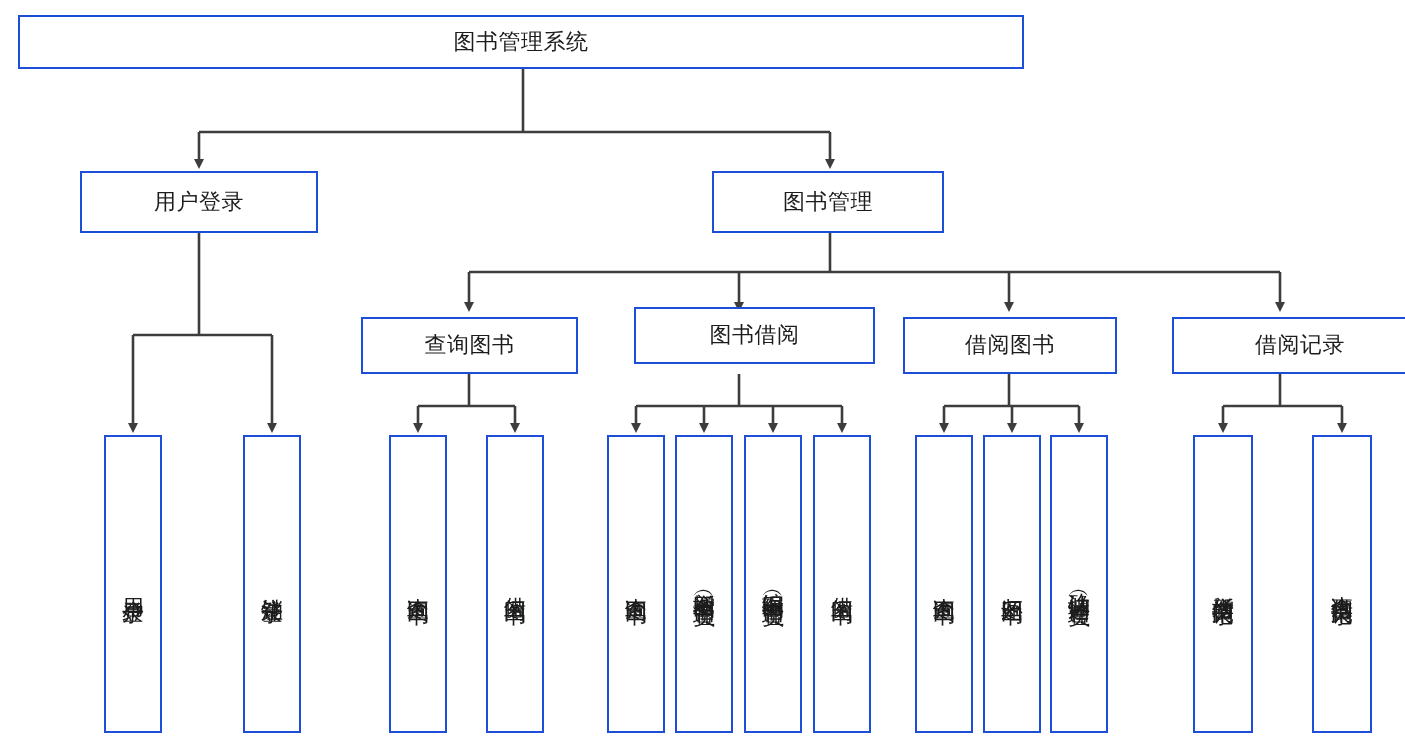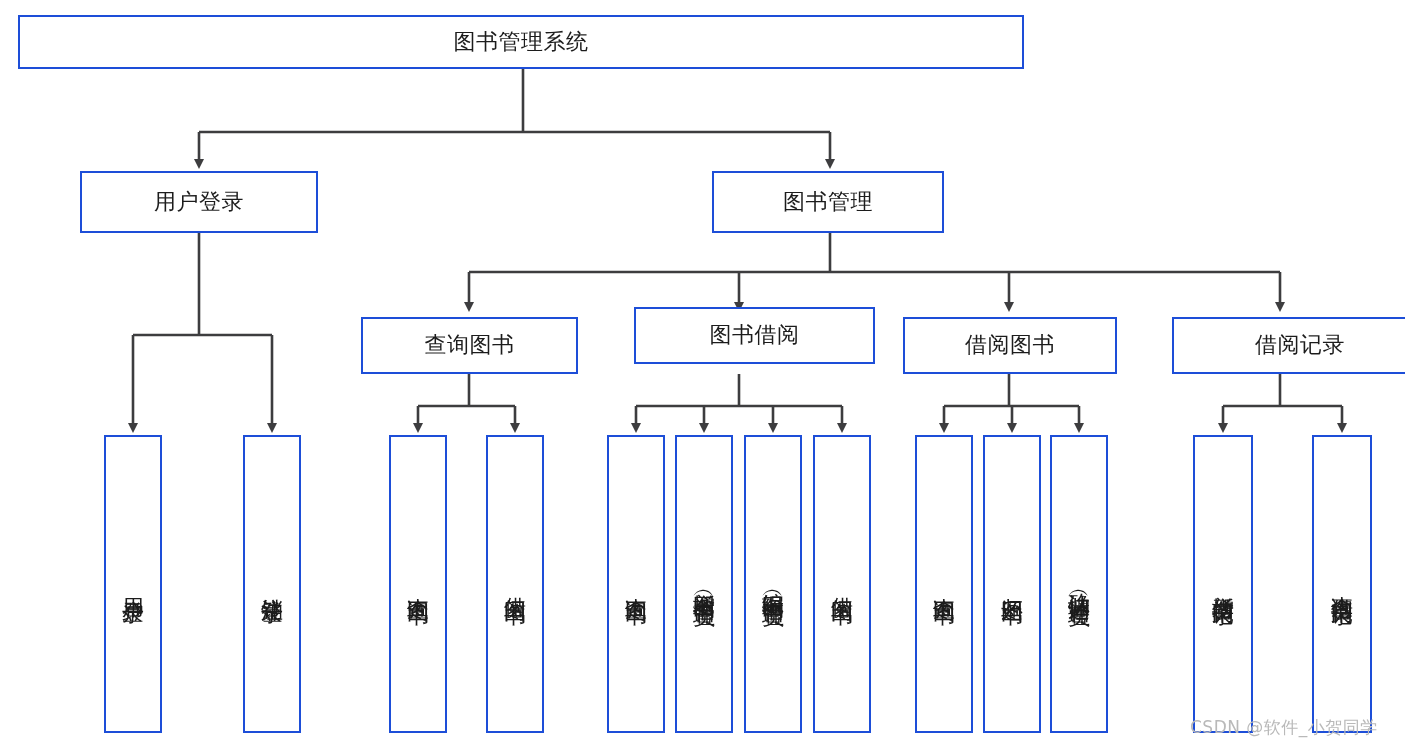--- a/index.html
+++ b/index.html
@@ -180,15 +180,14 @@
     <span class="node-label-v">确认归还（管理员）</span>
   </div>
 
   <div class="node-box" style="left:1193px; top:435px; width:60px; height:298px;">
     <span class="node-label-v">新增借阅记录</span>
   </div>
   <div class="node-box" style="left:1312px; top:435px; width:60px; height:298px;">
     <span class="node-label-v">查询借阅记录</span>
   </div>
 
-  <div class="watermark" style="left:1190px; top:716px;">CSDN @软件_小贺同学</div>
 
 </div>
 
 </body></html>

